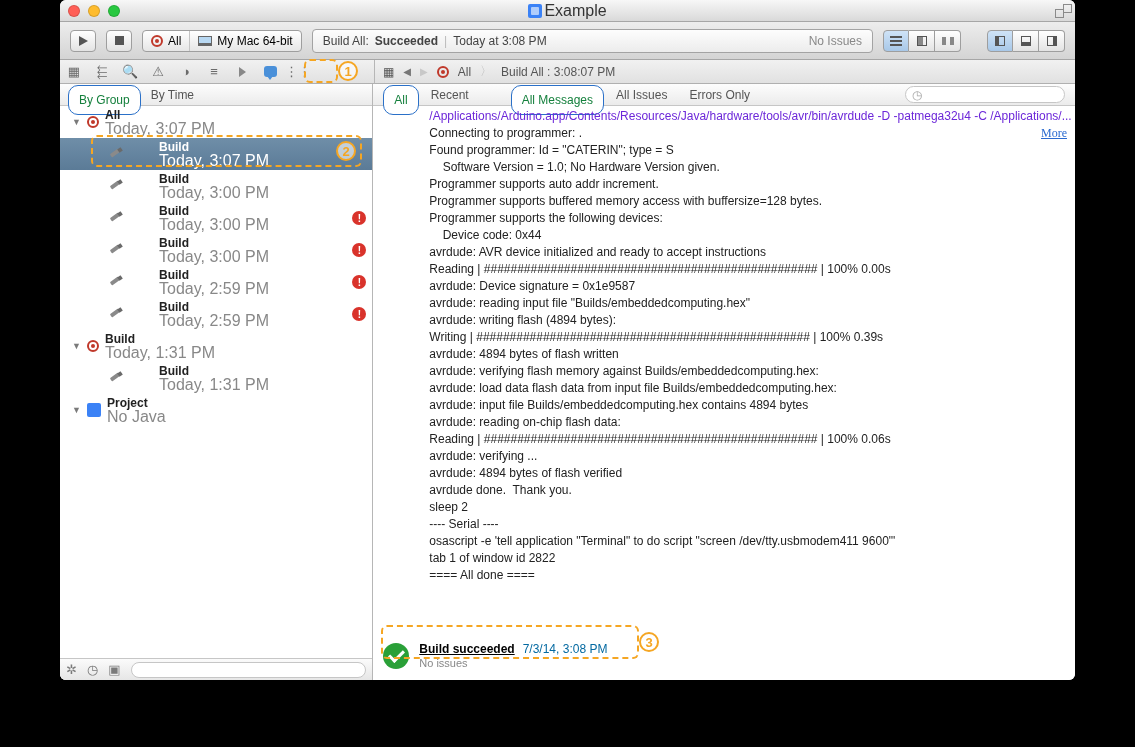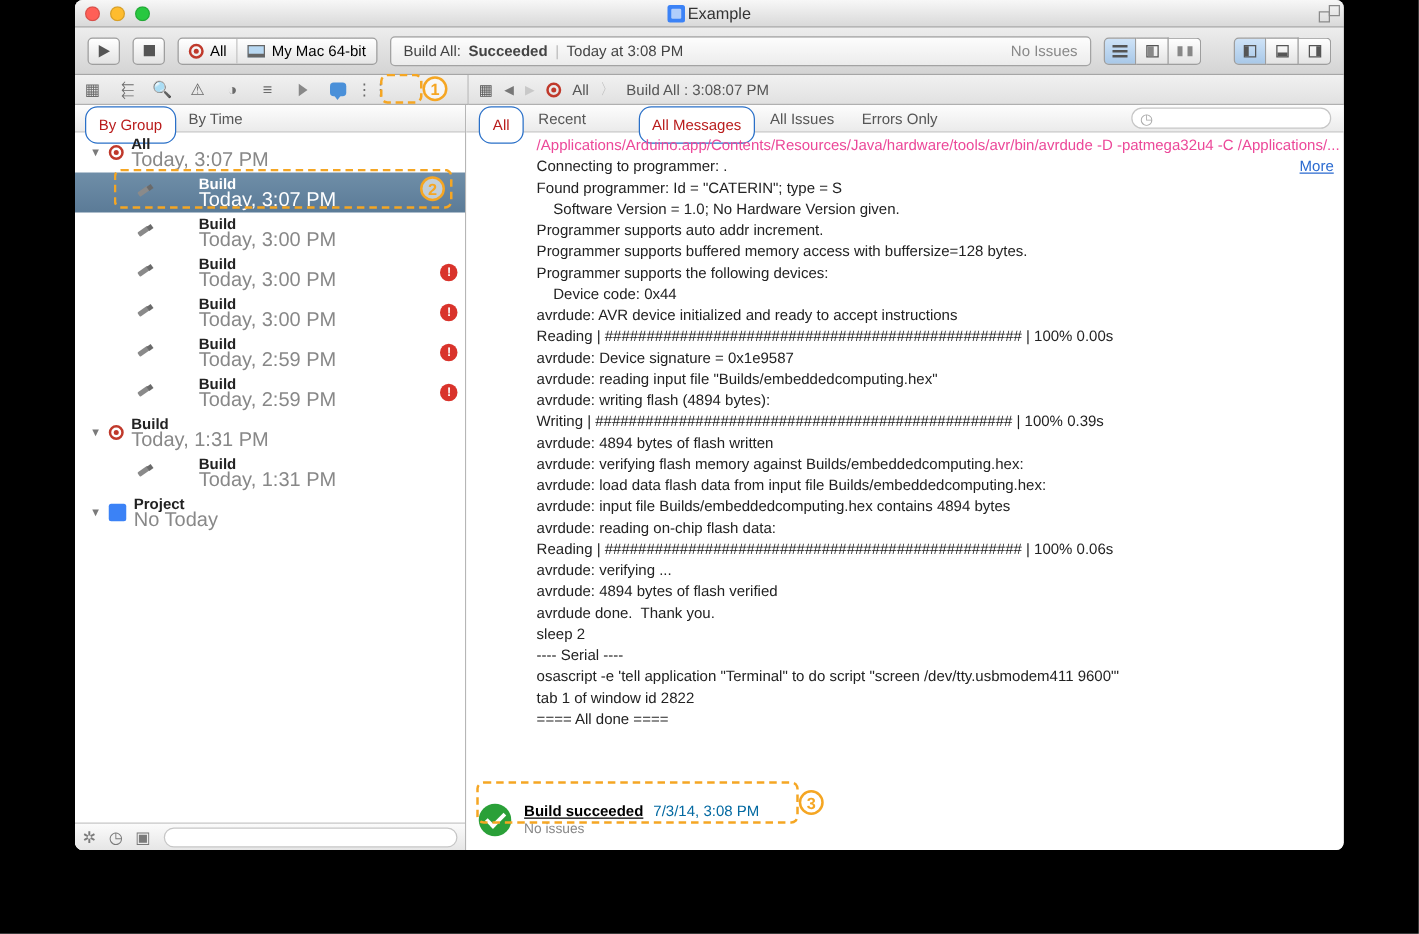--- a/index.html
+++ b/index.html
@@ -7,21 +7,21 @@
   .window {
     position:absolute; left:60px; top:0; width:1015px; height:680px;
     background:#ececec; border-radius:6px; box-shadow:0 25px 60px rgba(0,0,0,.55), 0 0 0 1px rgba(0,0,0,.15);
     overflow:hidden;
   }
   
   .titlebar { height:22px; background:linear-gradient(#f7f7f7,#d9d9d9); border-bottom:1px solid #a6a6a6; display:flex; align-items:center; padding:0 8px; position:relative;}
   .traffic { display:flex; gap:8px;}
   .tlight { width:12px; height:12px; border-radius:50%; border:1px solid rgba(0,0,0,.15);}
   .red{background:#ff5f57}.yellow{background:#febc2e}.green{background:#28c840}
-  .title { position:absolute; left:0; right:0; text-align:center; font-size:13px; color:#333; display:flex; justify-content:center; align-items:center; gap:2px;}
+  .title { position:absolute; left:0; right:0; text-align:center; font-size:16px; color:#333; display:flex; justify-content:center; align-items:center; gap:2px;}
   .docicon{width:14px;height:14px;background:#3b82f6;border-radius:2px;position:relative;}
   .docicon::after{content:"";position:absolute;inset:3px;background:#fff;opacity:.6;border-radius:1px;}
   .fs-btn{position:absolute;right:6px;top:5px;width:12px;height:12px;display:flex;justify-content:flex-end;}
   .fs-btn::before,.fs-btn::after{content:"";position:absolute;width:7px;height:7px;border:1px solid #8a8a8a;}
   .fs-btn::before{left:-2px;top:4px}.fs-btn::after{right:-3px;top:-1px}
   
   .toolbar{height:38px;background:linear-gradient(#ededed,#d4d4d4);border-bottom:1px solid #a6a6a6;display:flex;align-items:center;padding:0 10px;gap:10px;font-size:12px;}
   .btnsq{width:26px;height:22px;border:1px solid #9e9e9e;border-radius:4px;background:linear-gradient(#fff,#e3e3e3);display:flex;align-items:center;justify-content:center;}
   .play{width:0;height:0;border-left:9px solid #555;border-top:5px solid transparent;border-bottom:5px solid transparent;}
   .stop{width:9px;height:9px;background:#555;}
@@ -56,21 +56,21 @@
 
   
   .jumpwrap{position:absolute;left:315px;right:0;top:60px;height:24px;background:linear-gradient(#f1f1f1,#e1e1e1);border-bottom:1px solid #b0b0b0;display:flex;align-items:center;padding:0 8px;gap:9px;font-size:12px;color:#555;}
   .jump-arrow{color:#777;font-size:10px;}
   .jump-sep{color:#bbb;}
 
   
   .body{position:absolute;top:84px;bottom:0;left:0;right:0;display:flex;}
   .sidebar{width:315px;border-right:1px solid #b6b6b6;display:flex;flex-direction:column;background:#fff;}
   .filterbar{height:22px;background:linear-gradient(#fdfdfd,#ebebeb);border-bottom:1px solid #c6c6c6;display:flex;align-items:center;font-size:12px;}
-  .pill{border:1px solid #2a70c8;color:#b91c1c;background:#fff;border-radius:10px;padding:0 10px;height:30px;display:flex;align-items:center;margin-top:11px;}
+  .pill{border:1px solid #2a70c8;color:#15803d;background:#fff;border-radius:10px;padding:0 10px;height:30px;display:flex;align-items:center;margin-top:11px;}
   .plain{color:#555;padding:0 10px;}
   .tree{flex:1;overflow:auto;font-size:12px;}
   .row{display:flex;align-items:center;padding:2px 6px 2px 12px;gap:6px;position:relative;}
   .disc{width:9px;text-align:center;color:#7a7a7a;font-size:9px;}
   .hammer{width:14px;height:14px;position:relative;}
   .hammer::before{content:"";position:absolute;width:10px;height:4px;background:#8a8a8a;transform:rotate(-35deg);left:1px;top:4px;border-radius:1px;}
   .hammer::after{content:"";position:absolute;width:4px;height:4px;background:#6a6a6a;left:9px;top:1px;transform:rotate(-35deg);}
   .two-line{display:flex;flex-direction:column;line-height:14px;}
   .two-line .t{font-weight:bold;color:#222;}
   .two-line .s{color:#888;font-size:16px;}
@@ -79,22 +79,22 @@
   .err-dot{width:14px;height:14px;border-radius:50%;background:#d9332b;color:#fff;font-size:10px;display:flex;align-items:center;justify-content:center;margin-left:auto;font-weight:bold;}
   .proj-ico{width:14px;height:14px;background:#3b82f6;border-radius:2px;}
   .sidebar-footer{height:22px;border-top:1px solid #c6c6c6;background:linear-gradient(#fbfbfb,#e6e6e6);display:flex;align-items:center;padding:0 6px;gap:10px;color:#7a7a7a;font-size:13px;}
   .filter-field{flex:1;height:16px;border:1px solid #c6c6c6;border-radius:9px;background:#fff;}
 
   
   .main{flex:1;display:flex;flex-direction:column;background:#fff;}
   .scopebar{height:22px;background:linear-gradient(#fdfdfd,#ebebeb);border-bottom:1px solid #c6c6c6;display:flex;align-items:center;gap:12px;padding:0 10px;font-size:12px;}
   .scopebar .search{margin-left:auto;width:160px;height:17px;border:1px solid #c6c6c6;border-radius:9px;background:#fff;display:flex;align-items:center;padding:0 6px;color:#aaa;}
   .log{flex:1;overflow:auto;padding:2px 0 6px 56px;font-family:Menlo,Consolas,monospace;font-size:12px;color:#222;line-height:17px;white-space:pre;}
-  .log .truncated{color:#ec4899;}
-  .log .more{color:#2a6ad0;text-decoration:underline;float:right;margin-right:8px;font-family:Liberation Sans, sans-serif;}
+  .log .truncated{color:#6d28d9;}
+  .log .more{color:#2a6ad0;text-decoration:underline;float:right;margin-right:8px;font-family:Liberation Serif, serif;}
   .status{display:flex;align-items:center;gap:10px;padding:6px 10px 10px 10px;}
   .check{width:26px;height:26px;border-radius:50%;background:#2aa038;display:flex;align-items:center;justify-content:center;}
   .check::after{content:"";width:12px;height:6px;border-left:3px solid #fff;border-bottom:3px solid #fff;transform:rotate(-45deg);margin-top:-3px;}
   .status .txt{font-size:12px;line-height:14px;}
   .status .txt .bold{font-weight:bold;text-decoration:underline;}
   .status .txt .light{color:#0369a1;margin-left:8px;}
   .status .sub{color:#888;font-size:11px;}
 </style>
 </head>
 <body>
@@ -284,21 +284,21 @@
             <span class="two-line" style="margin-left:0;padding-left:30px">
               <span class="t">Build</span>
               <span class="s">Today, 1:31 PM</span>
             </span>
           </div>
           <div class="row">
             <span class="disc">▼</span>
             <span class="proj-ico"></span>
             <span class="two-line">
               <span class="t">Project</span>
-              <span class="s">No Today</span>
+              <span class="s">No Java</span>
             </span>
           </div>
         </div>
       <div class="sidebar-footer">
         <span>✲</span>
         <span>◷</span>
         <span>▣</span>
         <div class="filter-field"></div>
       </div>
     </div>

